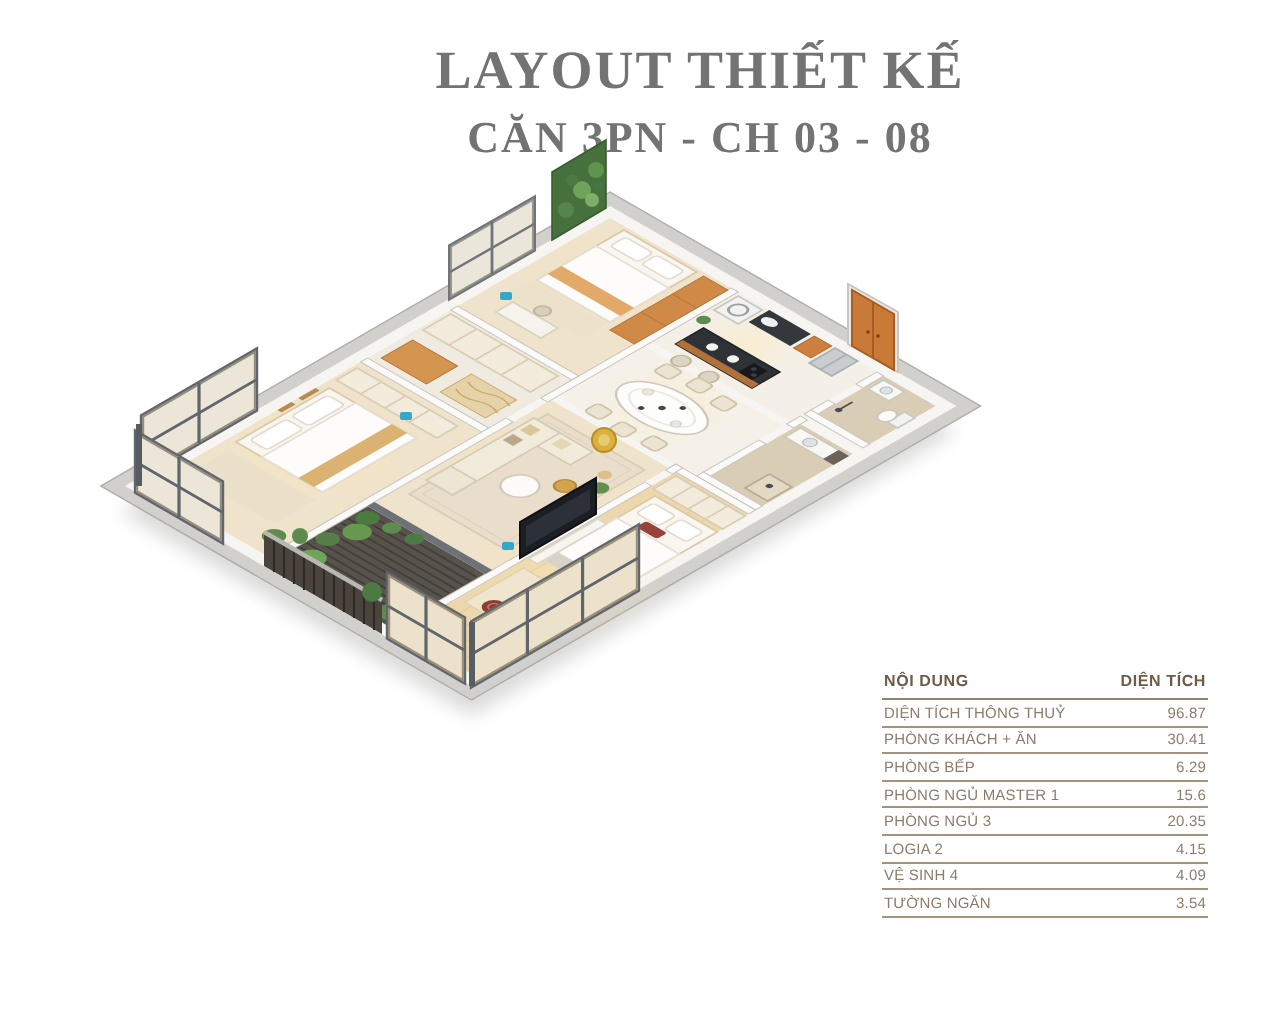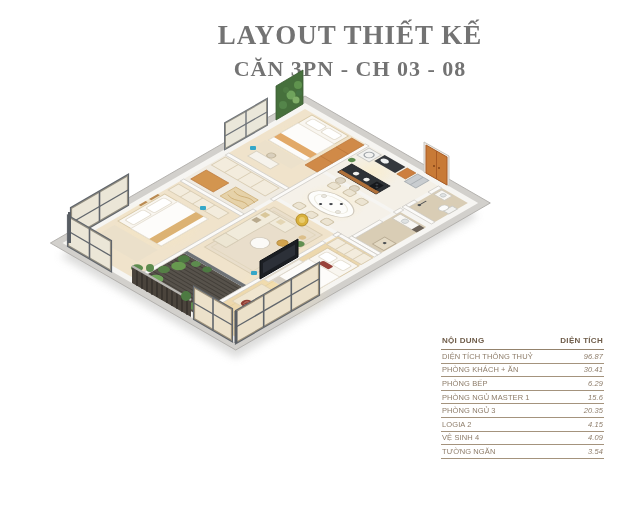--- a/index.html
+++ b/index.html
@@ -12,21 +12,21 @@
   #title-line2{font-size:22px;font-weight:bold;letter-spacing:1px;line-height:33px;margin:2px 0 0 0;}
   
   #plan-wrap{position:absolute;left:0;top:0;width:638px;height:510px;}
   
   #area-table{position:absolute;left:441px;top:336px;width:163px;color:#8d7c69;}
   .t-head{display:flex;justify-content:space-between;align-items:flex-end;
           font-size:8px;font-weight:bold;letter-spacing:.3px;color:#6e5c49;
           padding:0 1px 4px 1px;border-bottom:1.5px solid #93826c;}
   .t-row{display:flex;justify-content:space-between;align-items:center;height:12.6px;
          font-size:7.5px;letter-spacing:.1px;border-bottom:1px solid #a4937d;padding:0 1px;gap:32px;}
-  .t-row .val{font-size:7.5px;font-style:italic;}
+  .t-row .val{font-size:7.5px;}
 </style>
 </head>
 <body>
 
 <div id="page">
 
   <div id="title-block">
     <div id="title-line1">LAYOUT THIẾT KẾ</div>
     <div id="title-line2">CĂN 3PN - CH 03 - 08</div>
   </div>

